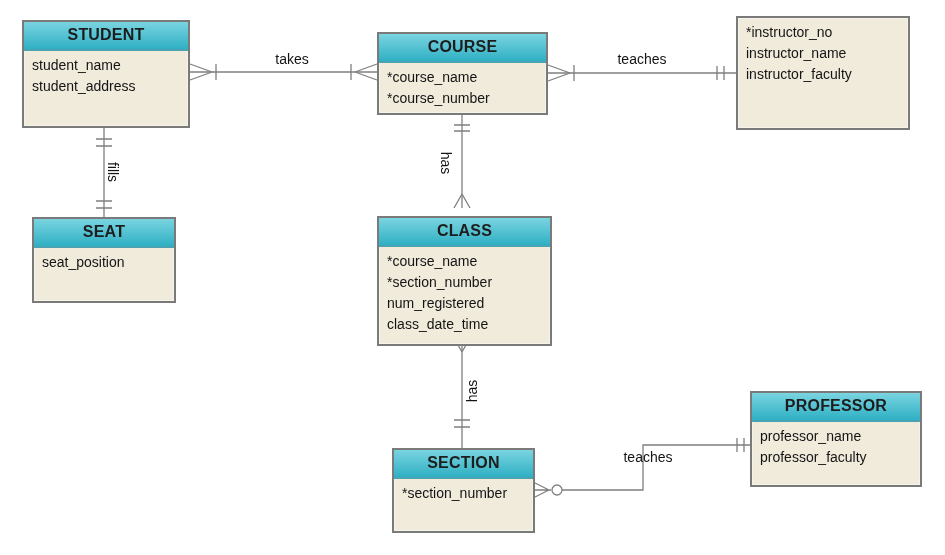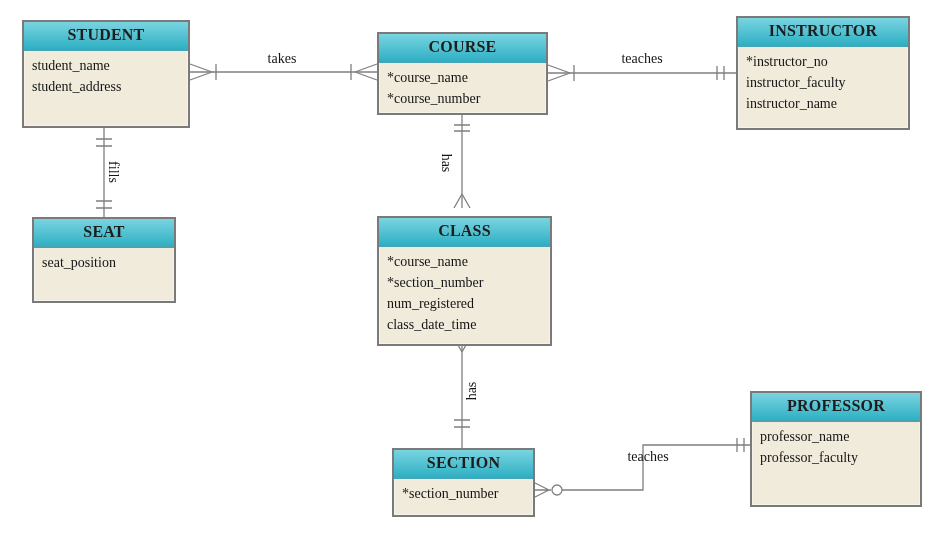--- a/index.html
+++ b/index.html
@@ -1,20 +1,20 @@
 <!DOCTYPE html>
 <html><head>
 <meta charset="utf-8">
 <style>
   html,body{margin:0;padding:0;background:#ffffff;}
   #canvas{
     position:relative;
     width:945px;height:555px;
     background:#ffffff;
-    font-family:Liberation Serif, serif;
+    font-family:Liberation Sans, sans-serif;
     overflow:hidden;
   }
   #wires{position:absolute;left:0;top:0;width:945px;height:555px;}
   .entity{
     position:absolute;
     box-sizing:border-box;
     border:2px solid #7a7a7a;
     background:#f1ebdc;
     display:flex;flex-direction:column;
     box-shadow:0 0 0 1px rgba(255,255,255,0.4) inset;
@@ -102,60 +102,59 @@
 
   <div class="entity" style="left:377px;top:32px;width:171px;height:83px">
     <div class="entity-header">COURSE</div>
     <div class="entity-body">
       <div>*course_name</div>
       <div>*course_number</div>
     </div>
   </div>
 
   <div class="entity" style="left:736px;top:16px;width:174px;height:114px">
-    <div class="entity-header">INSTRUCTOR</div>
     <div class="entity-body">
       <div>*instructor_no</div>
+      <div>instructor_name</div>
       <div>instructor_faculty</div>
-      <div>instructor_name</div>
     </div>
   </div>
 
   <div class="entity" style="left:32px;top:217px;width:144px;height:86px">
     <div class="entity-header">SEAT</div>
     <div class="entity-body">
       <div>seat_position</div>
     </div>
   </div>
 
   <div class="entity" style="left:377px;top:216px;width:175px;height:130px">
     <div class="entity-header">CLASS</div>
     <div class="entity-body">
       <div>*course_name</div>
       <div>*section_number</div>
       <div>num_registered</div>
       <div>class_date_time</div>
     </div>
   </div>
 
-  <div class="entity" style="left:392px;top:448px;width:143px;height:69px">
+  <div class="entity" style="left:392px;top:448px;width:143px;height:85px">
     <div class="entity-header">SECTION</div>
     <div class="entity-body">
       <div>*section_number</div>
     </div>
   </div>
 
-  <div class="entity" style="left:750px;top:391px;width:172px;height:116px">
+  <div class="entity" style="left:750px;top:391px;width:172px;height:96px">
     <div class="entity-header">PROFESSOR</div>
     <div class="entity-body">
       <div>professor_name</div>
       <div>professor_faculty</div>
     </div>
   </div>
 
-  <div class="rel-label" style="left:240px;top:51px;width:84px">takes</div>
+  <div class="rel-label" style="left:250px;top:51px;width:84px">takes</div>
   <div class="rel-label" style="left:600px;top:51px;width:84px">teaches</div>
   <div class="rel-label rot-cw" style="left:93px;top:164px;width:40px">fills</div>
   <div class="rel-label rot-cw" style="left:426px;top:155px;width:40px">has</div>
   <div class="rel-label rot-ccw" style="left:452px;top:383px;width:40px">has</div>
   <div class="rel-label" style="left:606px;top:449px;width:84px">teaches</div>
 
 </div>
 
 </body></html>

